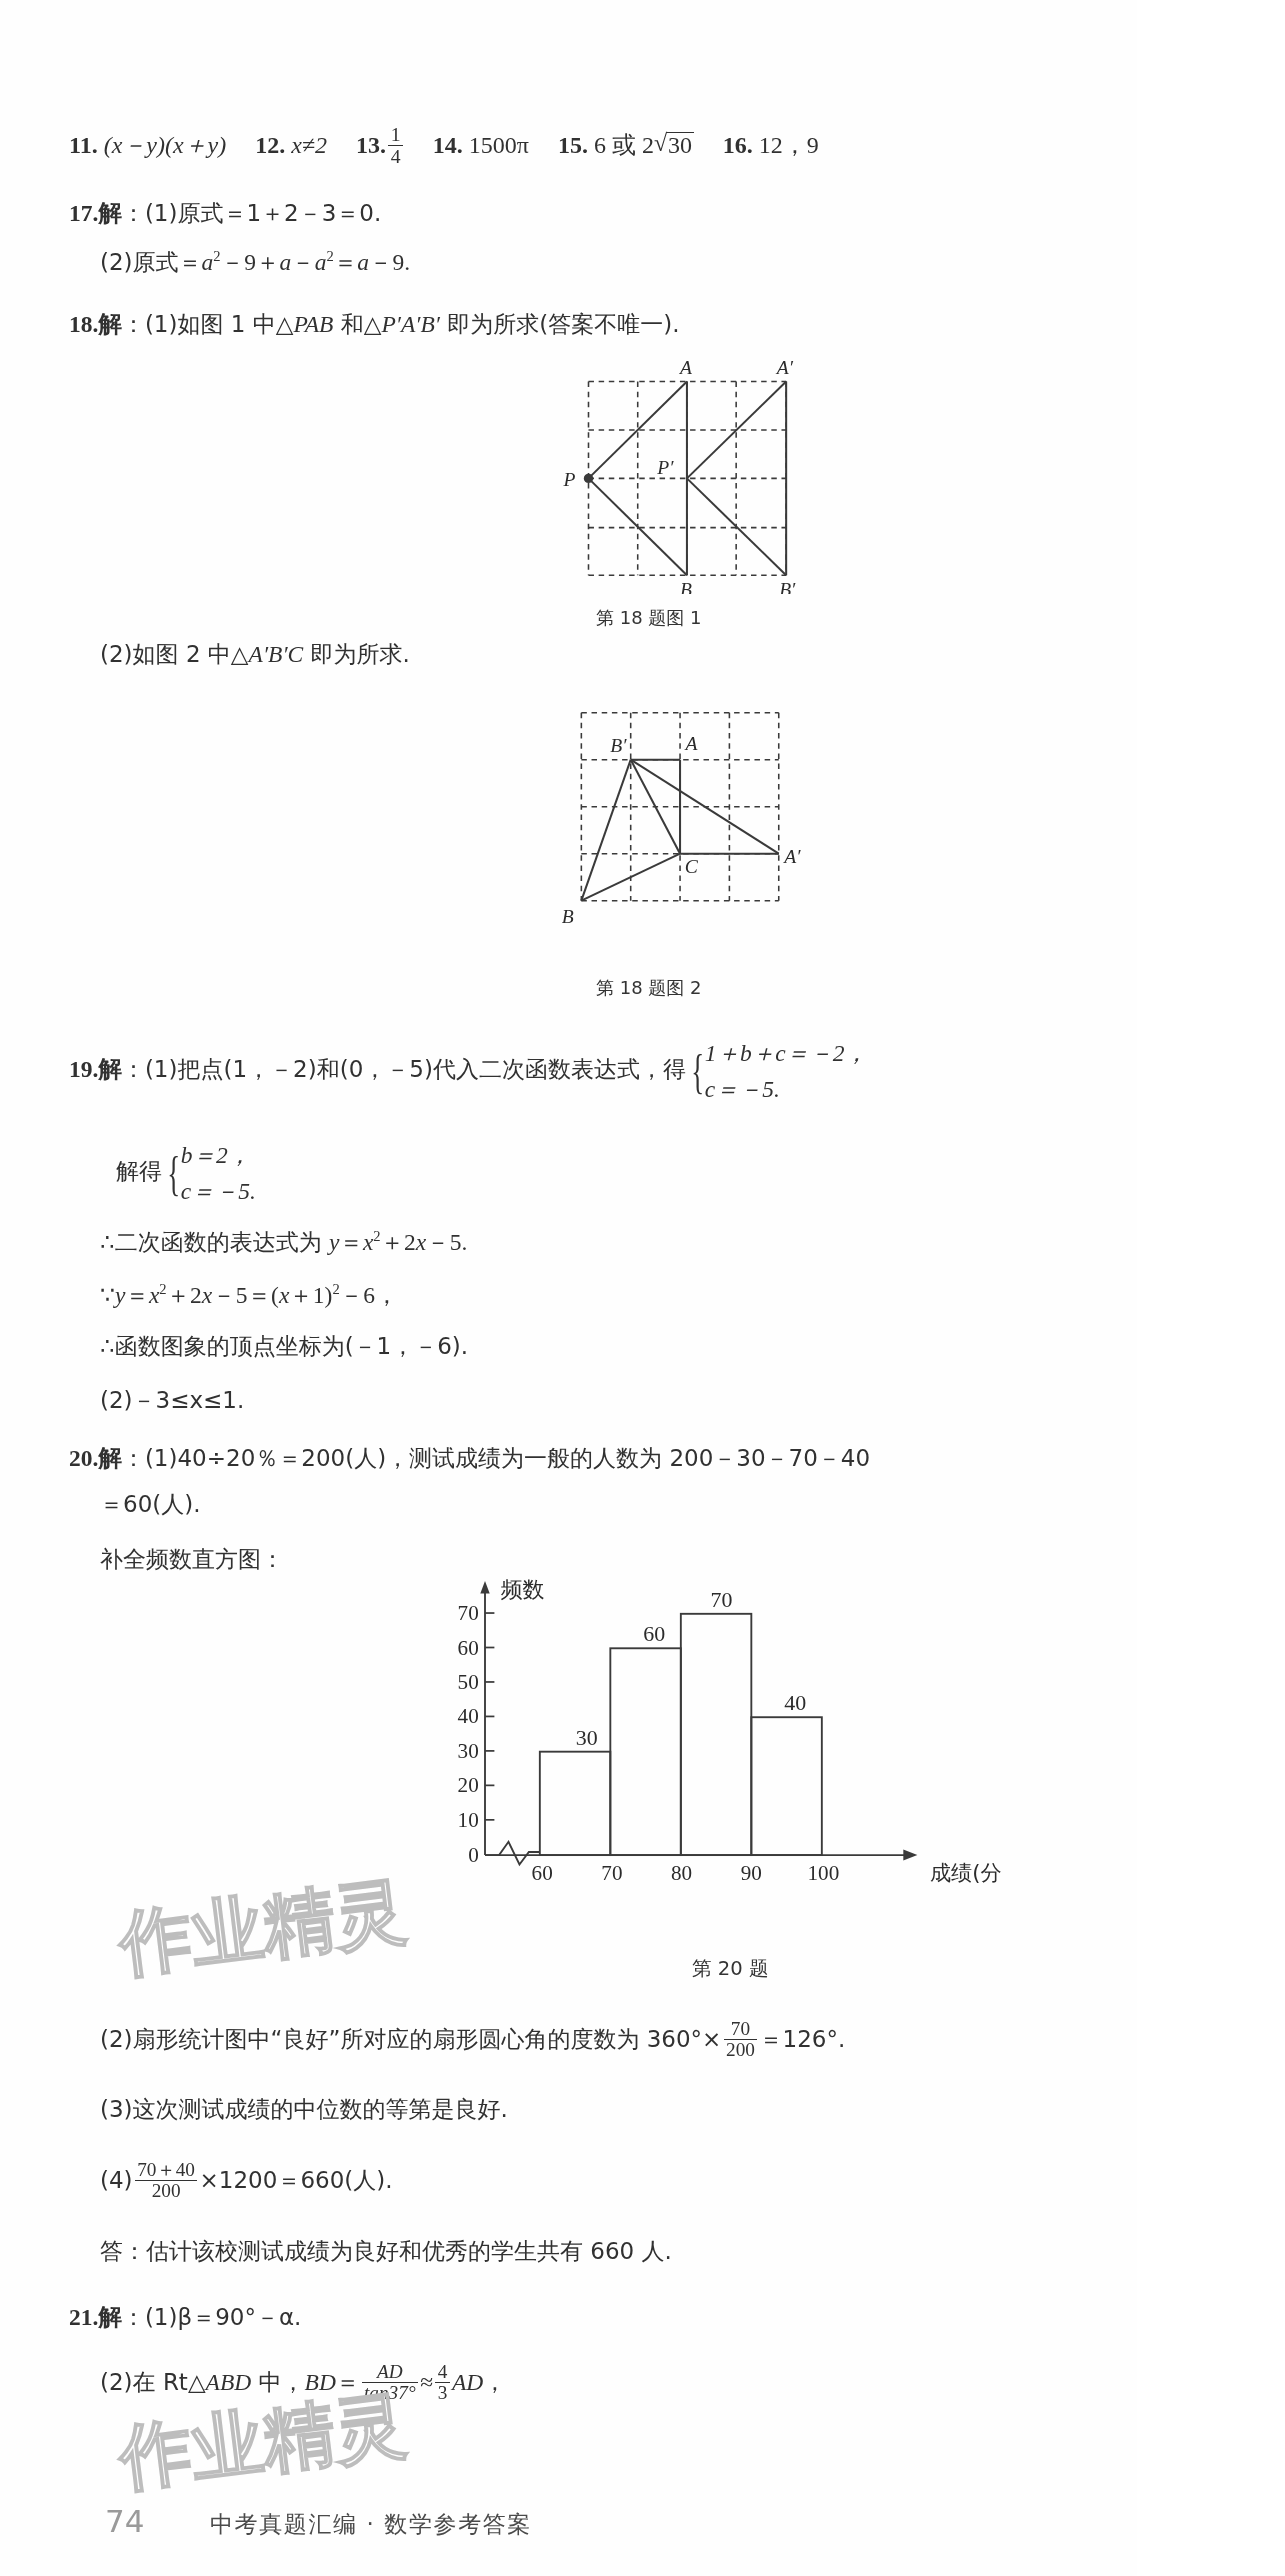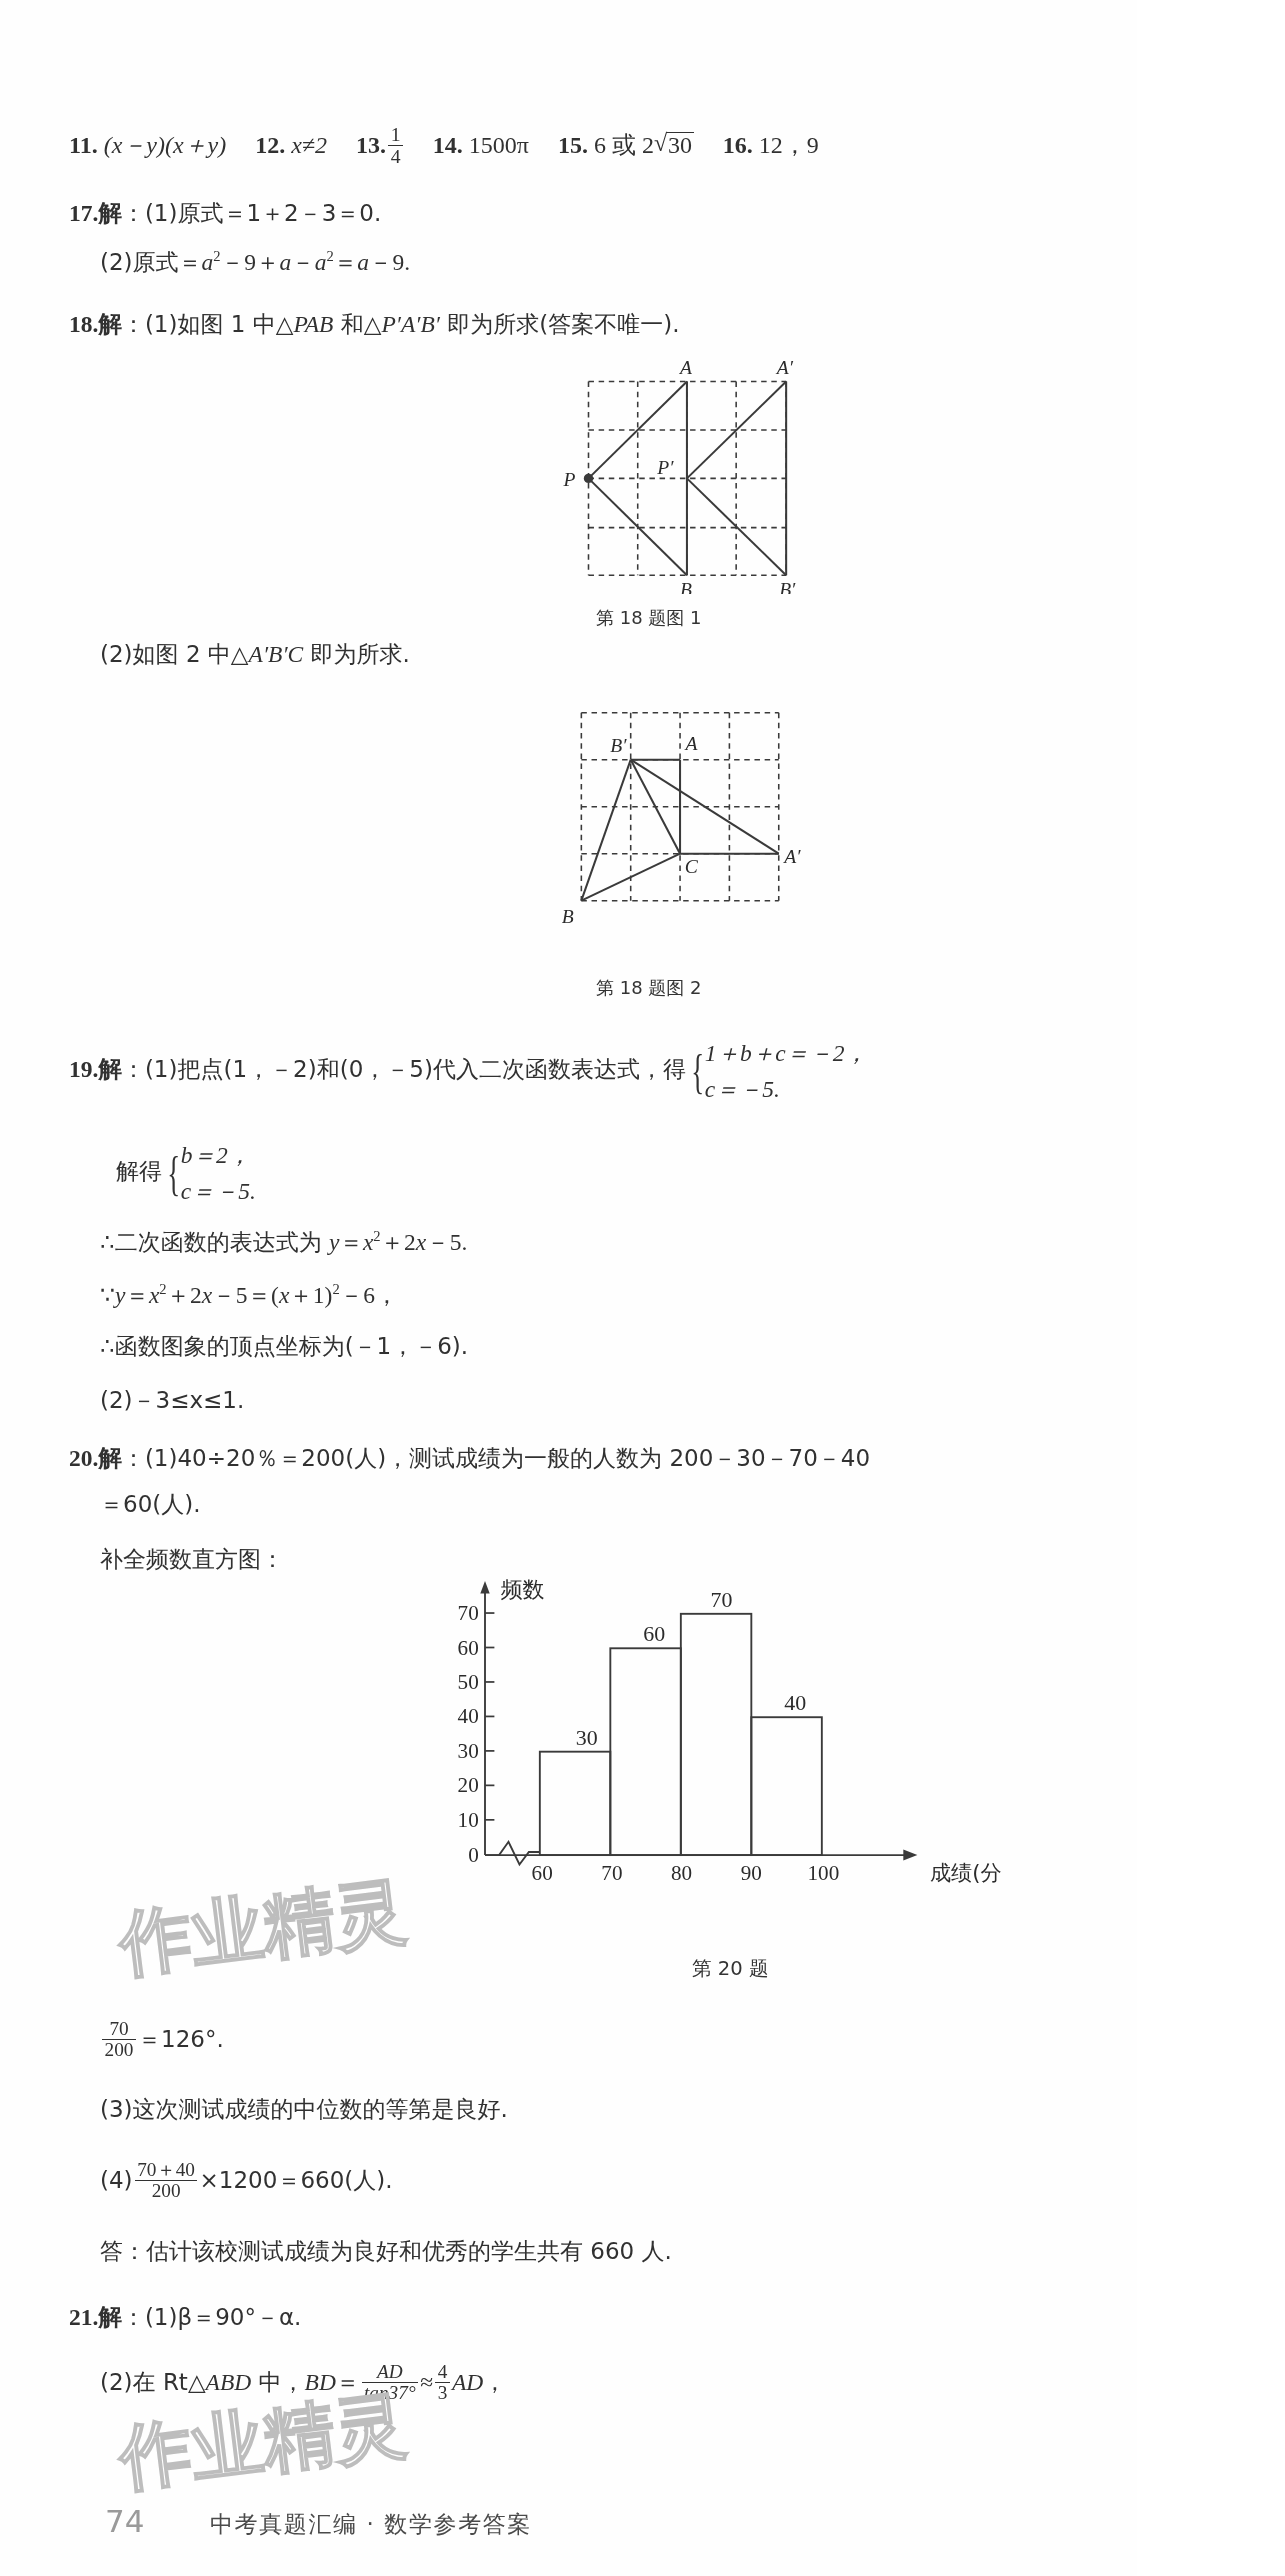--- a/index.html
+++ b/index.html
@@ -327,21 +327,21 @@
         <text x="400" y="392">90</text>
         <text x="492" y="392">100</text>
       </g>
 
       <text x="628" y="392" font-family="DejaVu Sans, sans-serif" font-size="27" fill="#2b2b2b">成绩(分)</text>
     </svg>
   </div>
   <div class="figcap" style="left:692px; top:1955px; font-size:19.6px;">第 20 题</div>
 
   <div class="line" style="left:100px; top:2019px;">
-    <span class="frac"><span class="n">70</span><span class="d">200</span></span><span class="cn">＝126°.</span>
+    <span class="cn">(2)扇形统计图中“良好”所对应的扇形圆心角的度数为 360°×</span><span class="frac"><span class="n">70</span><span class="d">200</span></span><span class="cn">＝126°.</span>
   </div>
 
   <div class="line" style="left:100px; top:2098px;">
     <span class="cn">(3)这次测试成绩的中位数的等第是良好.</span>
   </div>
 
   <div class="line" style="left:100px; top:2160px;">
     <span class="cn">(4)</span><span class="frac"><span class="n">70＋40</span><span class="d">200</span></span><span class="cn">×1200＝660(人).</span>
   </div>
 

